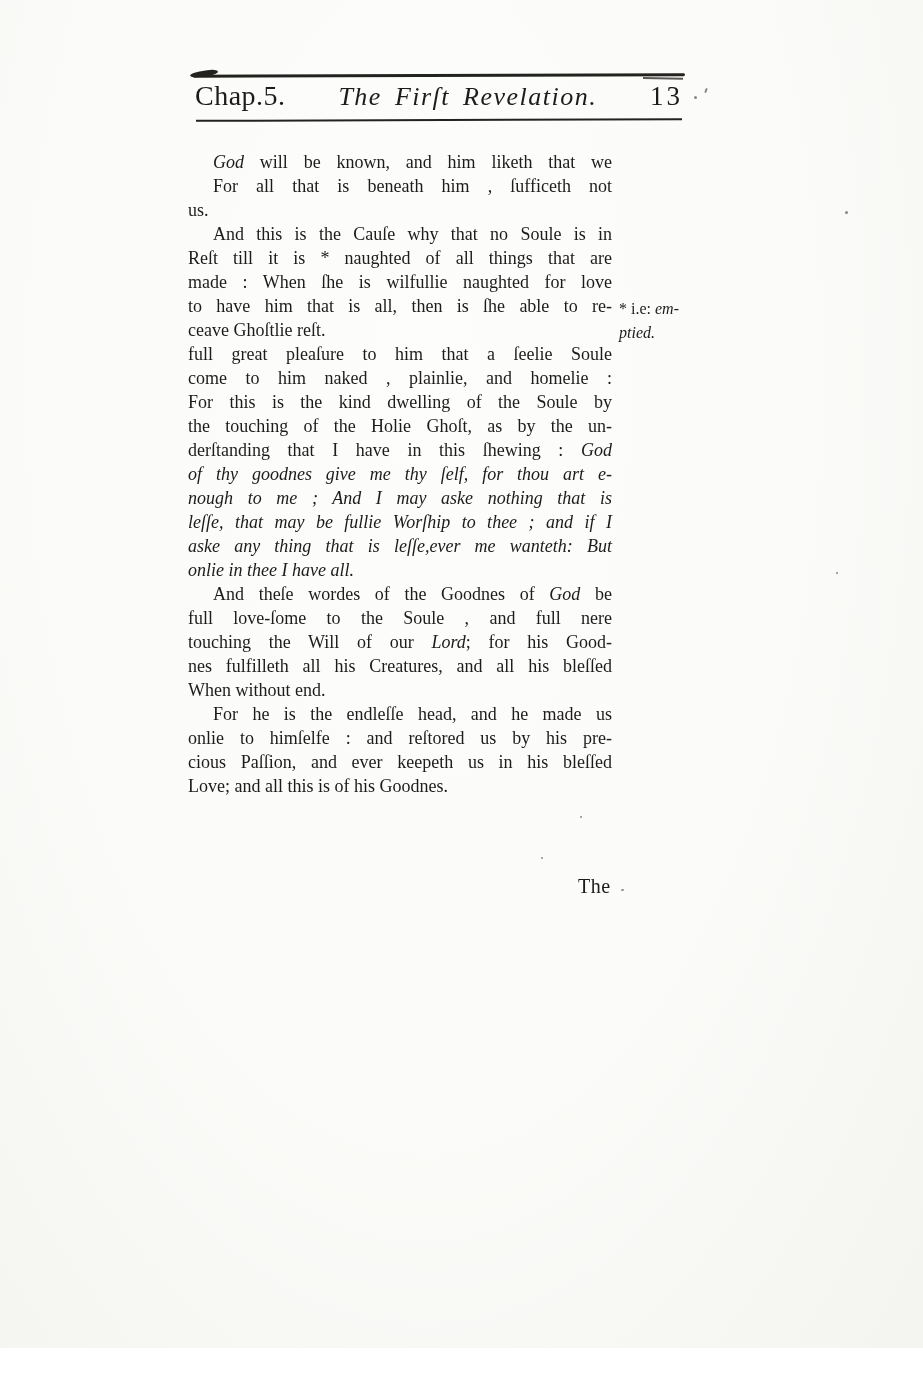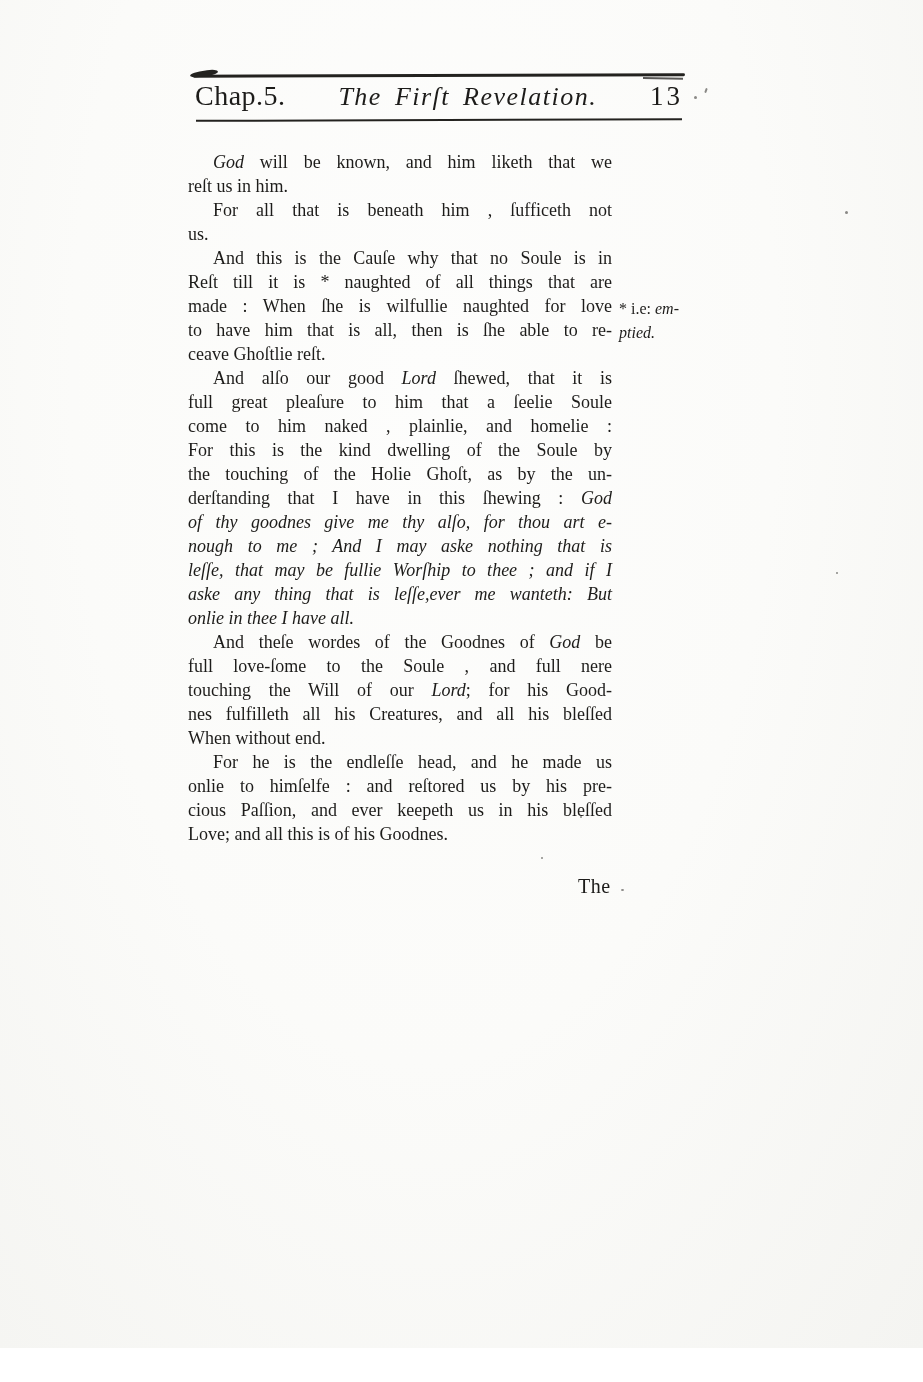--- a/index.html
+++ b/index.html
@@ -69,35 +69,33 @@
   <div class="header">
     <span class="chapter">Chap.5.</span>
     <span class="title">The Firſt Revelation.</span>
     <span class="pagenum">13</span>
   </div>
 
   <div class="rule rule-bottom"></div>
 
   <div class="text-block">
       <div class="line indent"><span class="italic">God</span><span class="roman"> will be known, and him liketh that we</span></div>
-      <div class="line last"><span class="roman">reſt us in him.</span></div>
       <div class="line indent"><span class="roman">For all that is beneath him , ſufficeth not</span></div>
       <div class="line last"><span class="roman">us.</span></div>
       <div class="line indent"><span class="roman">And this is the Cauſe why that no Soule is in</span></div>
       <div class="line"><span class="roman">Reſt till it is * naughted of all things that are</span></div>
       <div class="line"><span class="roman">made : When ſhe is wilfullie naughted for love</span></div>
       <div class="line"><span class="roman">to have him that is all, then is ſhe able to re-</span></div>
       <div class="line last"><span class="roman">ceave Ghoſtlie reſt.</span></div>
-      <div class="line indent"><span class="roman">And alſo our good </span><span class="italic">Lord</span><span class="roman"> ſhewed, that it is</span></div>
       <div class="line"><span class="roman">full great pleaſure to him that a ſeelie Soule</span></div>
       <div class="line"><span class="roman">come to him naked , plainlie, and homelie :</span></div>
       <div class="line"><span class="roman">For this is the kind dwelling of the Soule by</span></div>
       <div class="line"><span class="roman">the touching of the Holie Ghoſt, as by the un-</span></div>
       <div class="line"><span class="roman">derſtanding that I have in this ſhewing : </span><span class="italic">God</span></div>
-      <div class="line"><span class="italic">of thy goodnes give me thy alſo, for thou art e-</span></div>
+      <div class="line"><span class="italic">of thy goodnes give me thy ſelf, for thou art e-</span></div>
       <div class="line"><span class="italic">nough to me ; And I may aske nothing that is</span></div>
       <div class="line"><span class="italic">leſſe, that may be fullie Worſhip to thee ; and if I</span></div>
       <div class="line"><span class="italic">aske any thing that is leſſe,ever me wanteth: But</span></div>
       <div class="line last"><span class="italic">onlie in thee I have all.</span></div>
       <div class="line indent"><span class="roman">And theſe wordes of the Goodnes of </span><span class="italic">God</span><span class="roman"> be</span></div>
       <div class="line"><span class="roman">full love-ſome to the Soule , and full nere</span></div>
       <div class="line"><span class="roman">touching the Will of our </span><span class="italic">Lord</span><span class="roman">; for his Good-</span></div>
       <div class="line"><span class="roman">nes fulfilleth all his Creatures, and all his bleſſed</span></div>
       <div class="line last"><span class="roman">When without end.</span></div>
       <div class="line indent"><span class="roman">For he is the endleſſe head, and he made us</span></div>

